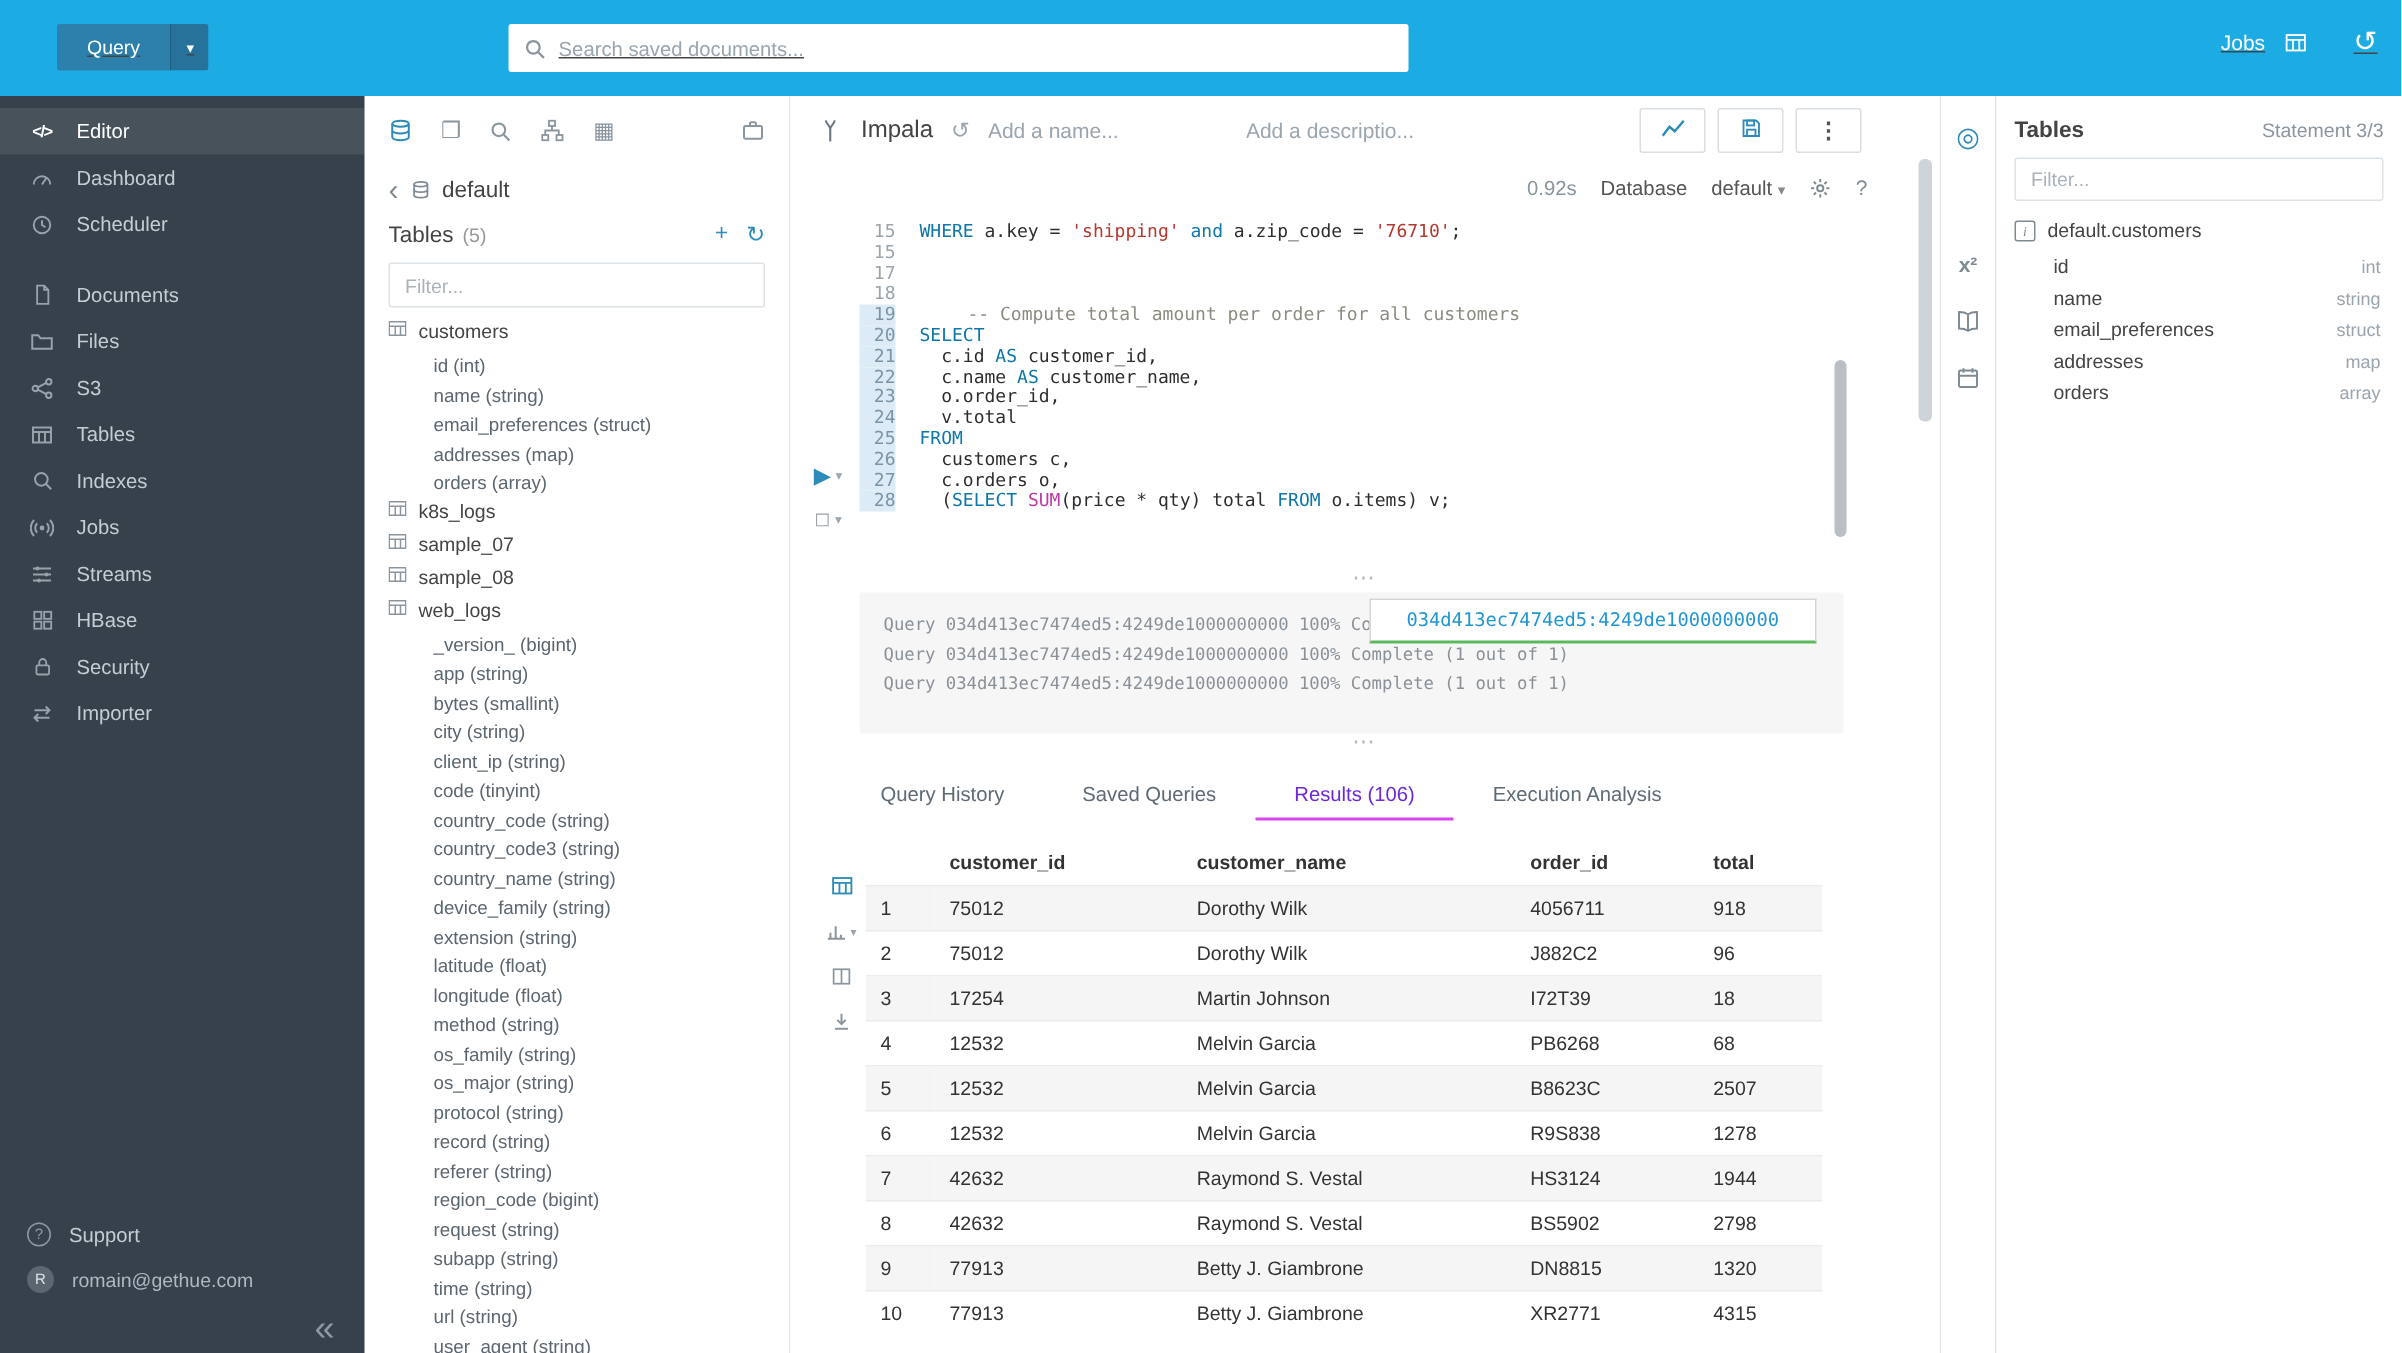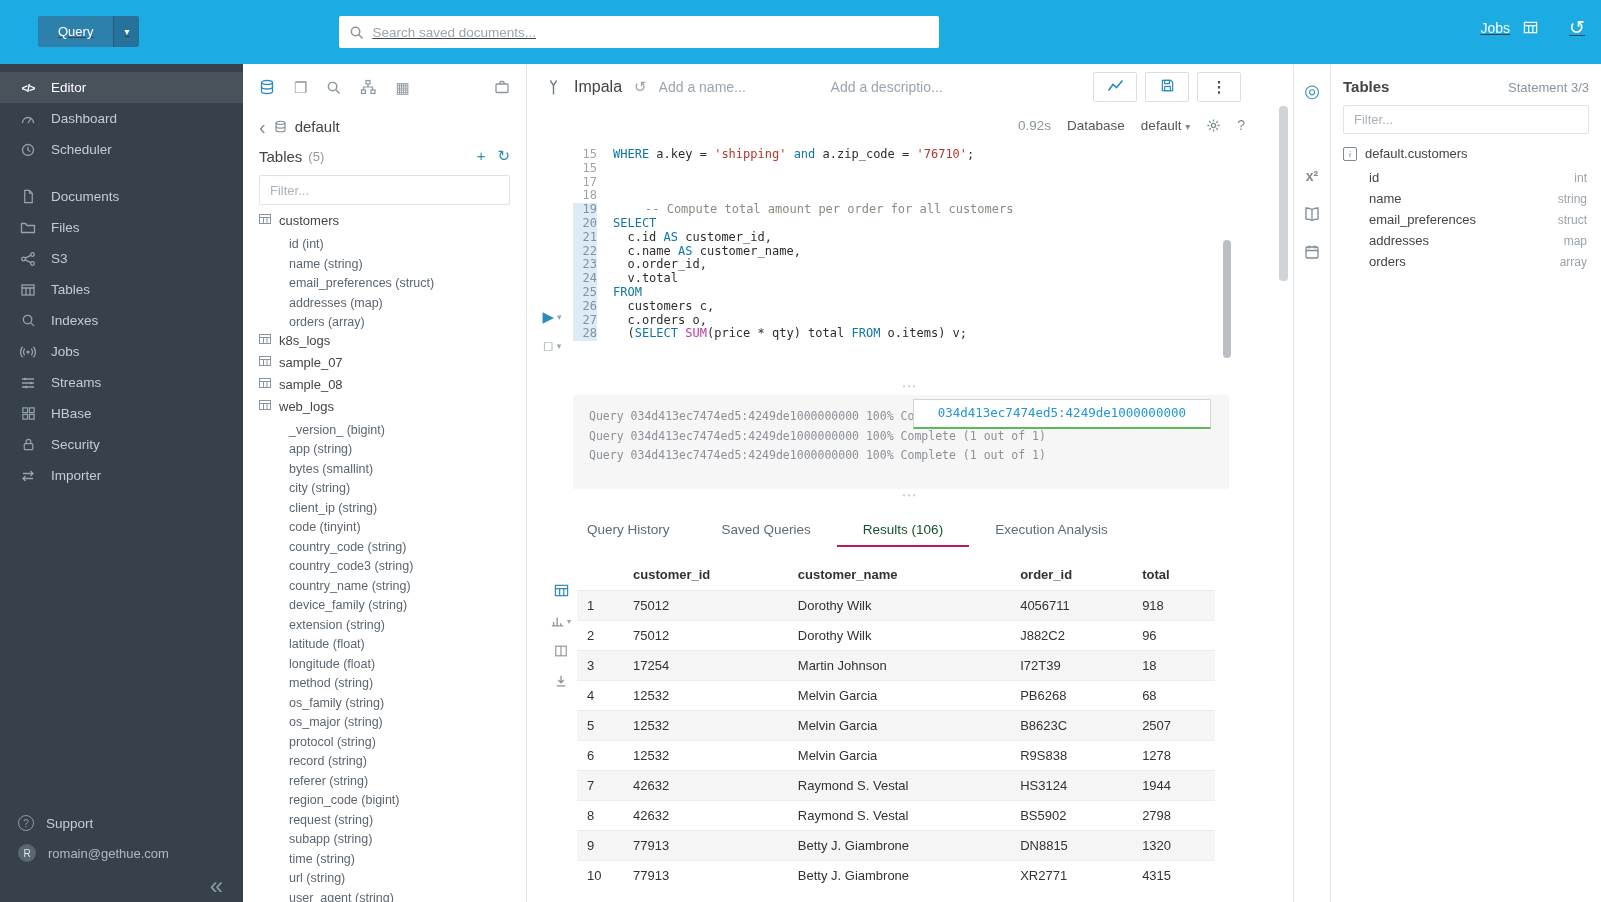--- a/index.html
+++ b/index.html
@@ -105,21 +105,21 @@
   .ed-scroll { position:absolute; right:62px; top:100px; width:8px; height:118px; background:#b9bfc5; border-radius:4px; cursor:pointer; }
   .main-scroll { position:absolute; right:5px; top:42px; width:9px; height:175px; background:#cfd4d8; border-radius:4px; cursor:pointer; z-index:5; }
 
   .drag-handle { height:15px; text-align:center; color:#b6bcc2; font-size:15px; line-height:12px; letter-spacing:2px; cursor:row-resize; }
   .log-area { position:relative; margin:0 64px 0 46px; background:#f6f6f6; border-radius:2px; padding:12px 16px; height:94px; }
   .log-line { font:11.5px/19.5px "DejaVu Sans Mono",monospace; color:#8b9198; white-space:nowrap; }
   .log-tooltip { position:absolute; top:4px; right:18px; background:#fff; border:1px solid #d5d5d5; border-bottom:2px solid #5cb85c; color:#2196d3; font:12.5px/1 "DejaVu Sans Mono",monospace; padding:7px 24px; cursor:pointer; }
 
   .tabs { display:flex; padding:10px 0 0 34px; }
   .tab { padding:8px 26px; font-size:13.5px; color:#5f6b74; cursor:pointer; border-bottom:2px solid transparent; }
-  .tab.active { color:#14532d; border-bottom:2px solid #be185d; }
+  .tab.active { color:#6d28d9; border-bottom:2px solid #d946ef; }
 
   .results { flex:1; display:flex; padding:12px 0 0 18px; min-height:0; }
   .res-icons { width:32px; display:flex; flex-direction:column; align-items:center; gap:16px; padding-top:24px; color:#8a959d; }
   .ric { display:flex; align-items:center; gap:2px; cursor:pointer; }
   .ric.active { color:#2c8bb8; }
   .ric .mini-caret { font-size:8px; color:#9aa5ad; }
   .res-table-wrap { flex:1; overflow:hidden; margin-right:78px; }
   table.res-table { border-collapse:collapse; width:100%; font-size:13px; }
   .res-table th { text-align:left; font-weight:bold; color:#333; padding:8px 10px; }
   .res-table td { padding:7px 10px; color:#333; }

